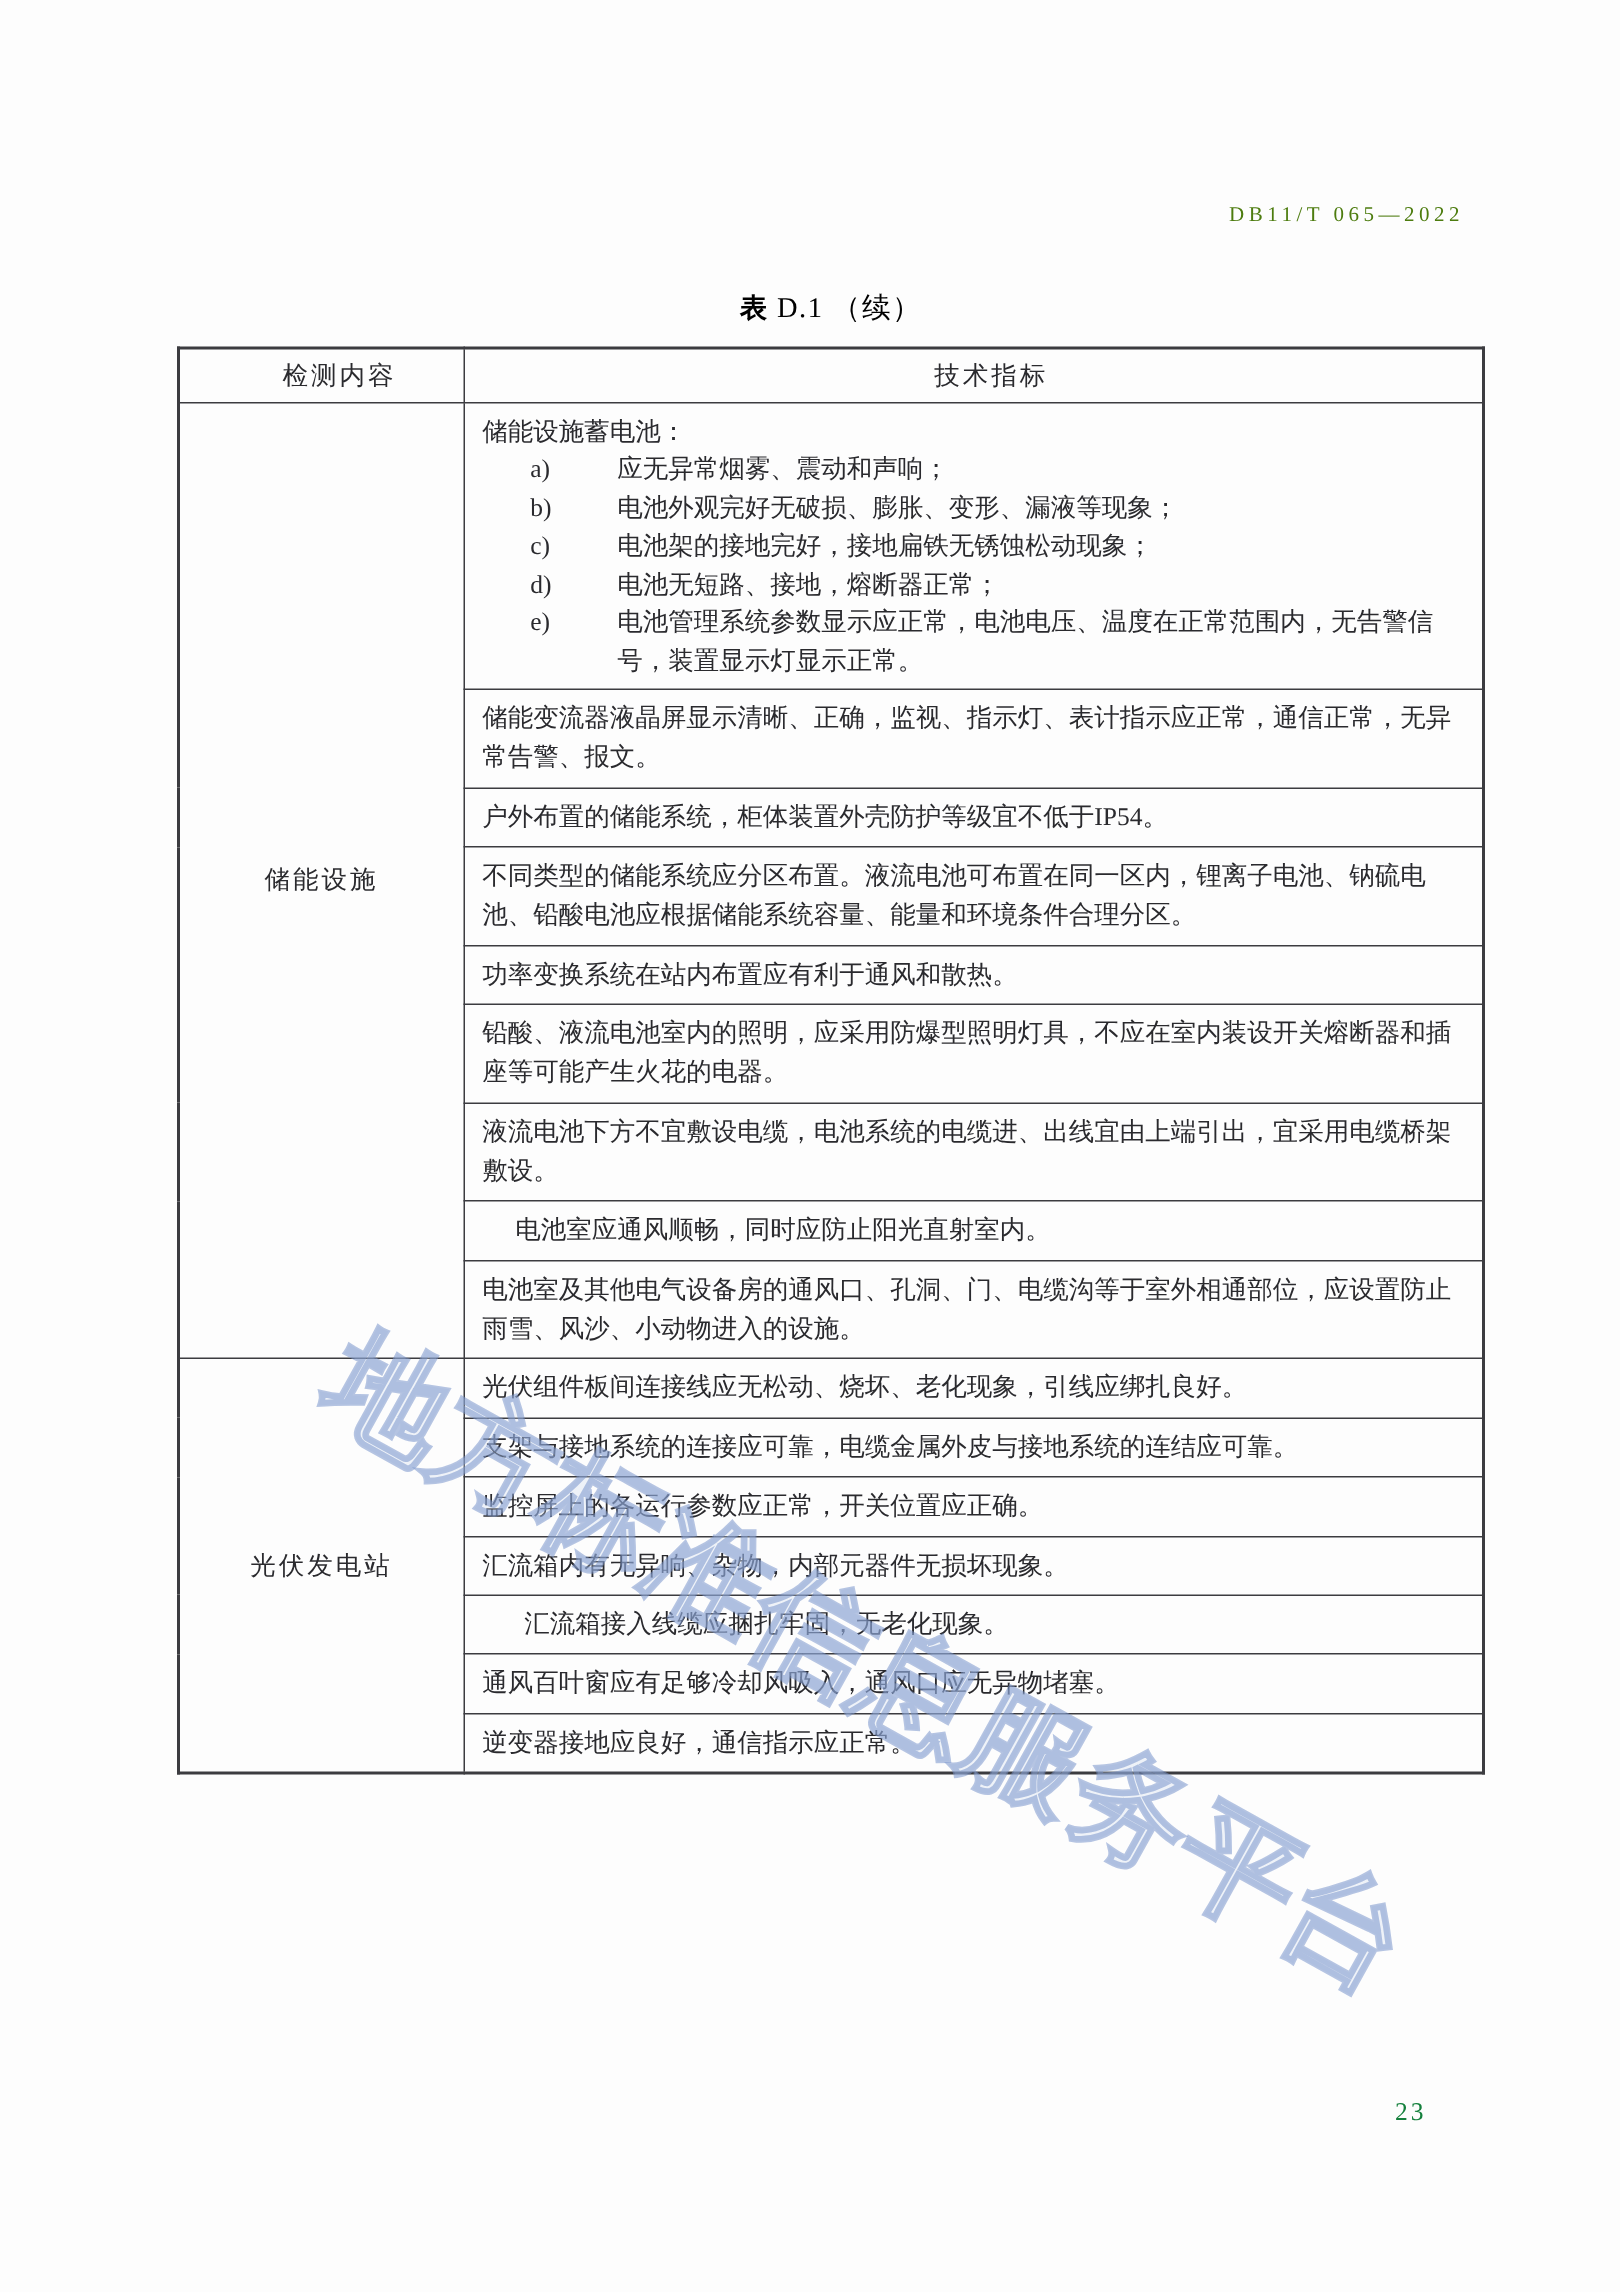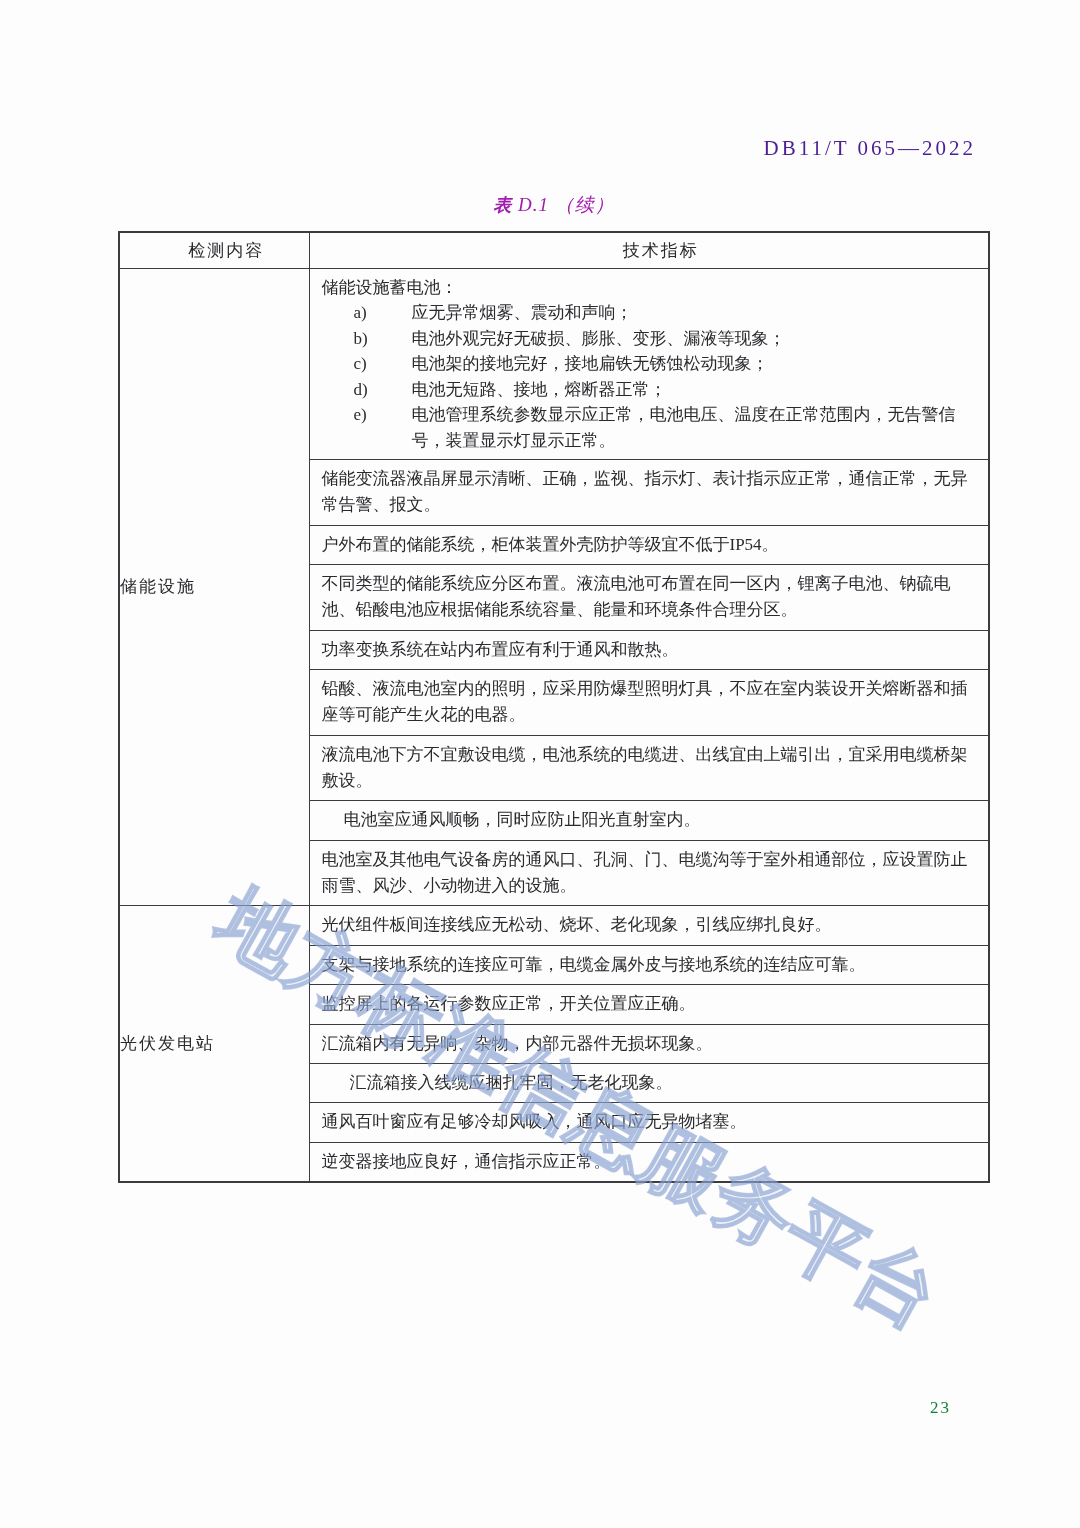--- a/index.html
+++ b/index.html
@@ -7,33 +7,32 @@
   body {
     position:relative;
     background:#fdfdfd;
     font-family:"Liberation Serif","DejaVu Serif",serif;
     color:#26262a;
     overflow:hidden;
   }
   .doc-number {
     position:absolute;
     top:136px; right:104px;
-    font-size:21px;
+    font-size:14px;
     letter-spacing:3px;
-    color:#4c1d95;
+    color:#4d7c0f;
     white-space:nowrap;
   }
   .caption {
     position:absolute;
     top:192px; left:118px; width:872px;
     text-align:center;
     font-size:19px;
-    color:#a21caf;
+    color:#000000;
     letter-spacing:1px;
-    font-style:italic;
   }
   .caption-bold { font-weight:bold; font-family:"DejaVu Sans","Liberation Sans",sans-serif; font-size:18px; }
   .table-wrap { position:absolute; left:118px; top:231px; width:872px; }
   table {
     width:100%;
     border-collapse:collapse;
     table-layout:fixed;
     border:2px solid #3c3c40;
   }
   col.c1 { width:190px; }
@@ -44,21 +43,21 @@
     vertical-align:middle;
   }
   th {
     font-weight:normal;
     height:36px;
     text-align:center;
     letter-spacing:2px;
     padding-left:24px;
   }
   td.cat {
-    text-align:left;
+    text-align:center;
     letter-spacing:2px;
   }
   td.ind {
     padding:6px 12px;
     line-height:1.55;
     text-align:left;
   }
   .intro { line-height:1.5; }
   .li { display:flex; padding-left:32px; line-height:1.5; }
   .li-label { flex:none; width:58px; }

